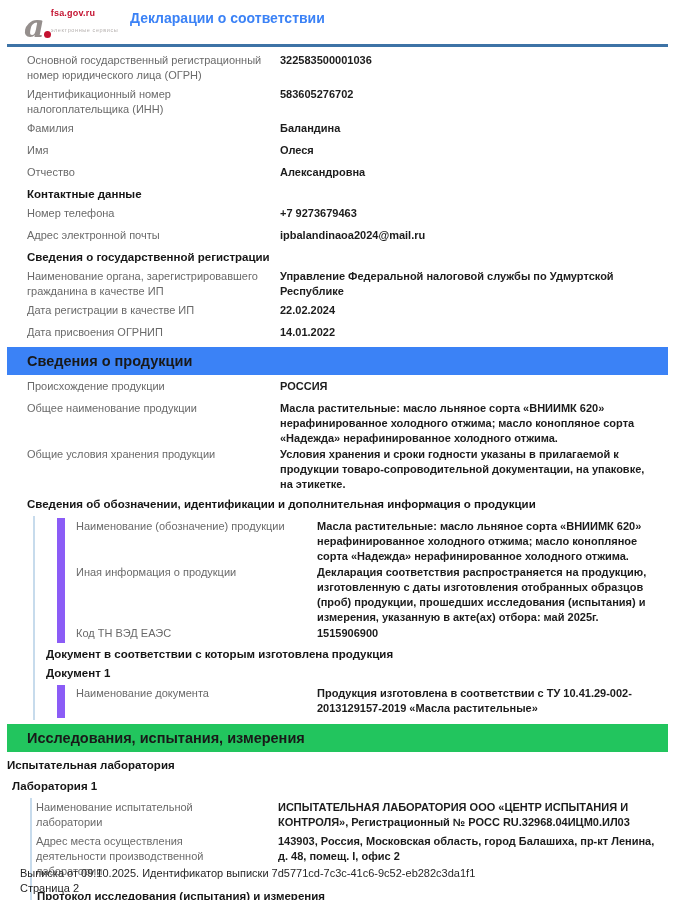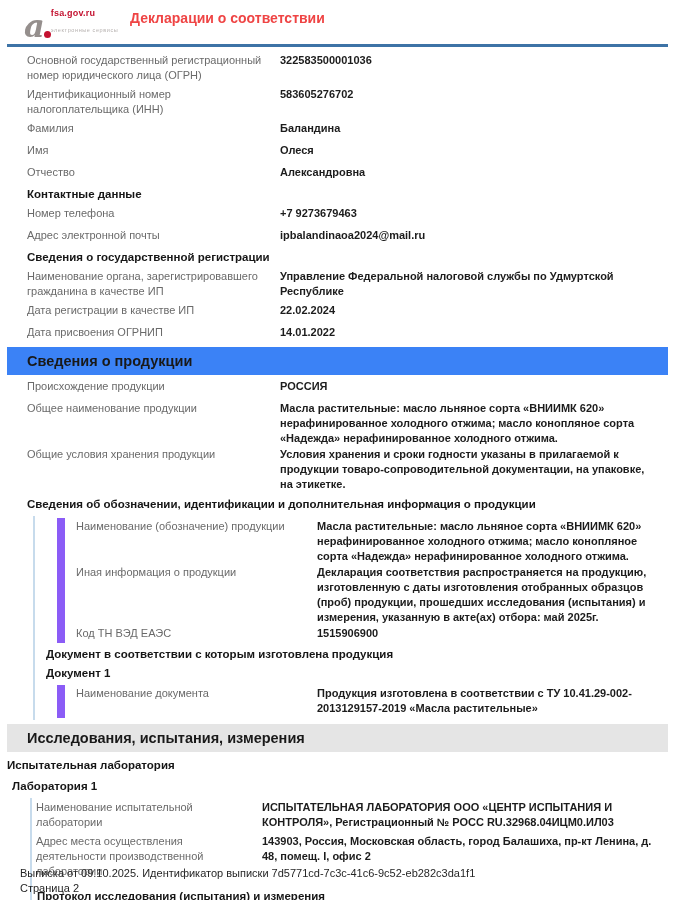--- a/index.html
+++ b/index.html
@@ -11,21 +11,21 @@
   
   .logo { position:absolute; top:6px; left:24px; display:flex; align-items:flex-end; }
   .glyph-wrap { position:relative; }
   .logo-glyph { font-family:"DejaVu Serif", serif; font-style:italic; font-weight:bold;
     font-size:32px; line-height:30px; color:#958f8d; display:block; }
   .logo-dot { position:absolute; right:-6px; bottom:3px; width:7px; height:7px;
     border-radius:50%; }
   .logo-texts { margin-left:6px; padding-bottom:3px; }
   .logo-domain { font-size:9px; font-weight:bold; letter-spacing:0.2px; }
   .logo-sub { font-size:5.5px; color:#b7b2b0; letter-spacing:0.6px; margin-top:2px; }
-  .page-title { position:absolute; top:11px; left:130px; font-size:14px; font-weight:bold; color:#ef4444; }
+  .page-title { position:absolute; top:11px; left:130px; font-size:14px; font-weight:bold; color:#3b82f6; }
   .accent-rule { position:absolute; top:44px; left:7px; right:7px; height:3px; }
 
   
   .content { position:absolute; top:53px; left:0; right:0; }
 
   .row { display:flex; align-items:flex-start; padding-left:27px; padding-right:28px; margin-bottom:7px; }
   .row .lbl { flex:0 0 253px; padding-right:12px; box-sizing:border-box; color:#6a6a6a; }
   .row .val { flex:1; font-weight:bold; color:#1c1c1c; }
   .row.tight4 { margin-bottom:4px; }
   .row.tight1 { margin-bottom:1px; }
@@ -40,21 +40,21 @@
   
   .block-outer { margin:0 15px 0 33px; border-left:2px solid #c7dbec; padding:2px 0 2px 0; }
   .block-inner { border-left:8px solid #8b5cf6; margin-left:22px; padding:1px 0 1px 11px; }
   .block-inner .row { padding-left:0; padding-right:0; margin-bottom:1px; }
   .block-inner .row .lbl { flex:0 0 241px; }
   .doc-head { padding-left:11px; margin:4px 0; font-weight:bold; font-size:11.5px; color:#161616; }
 
   .lab-head { padding-left:7px; margin:6px 0; font-weight:bold; font-size:11.5px; color:#161616; }
   .lab1-head { padding-left:12px; margin:0 0 4px 0; font-weight:bold; font-size:11.5px; color:#161616; }
   .lab-block { margin:0 15px 0 30px; border-left:2px solid #c7dbec; padding:2px 0 2px 4px; }
-  .lab-block .row { padding-left:0; padding-right:0; margin-bottom:4px; }
+  .lab-block .row { padding-left:0; padding-right:0; margin-bottom:4px;gap:16px; }
   .lab-block .row .lbl { flex:0 0 226px; }
   .protocol-head { margin:10px 0 0 1px; font-weight:bold; font-size:11.5px; color:#161616; }
 
   .footer { position:absolute; left:20px; right:20px; bottom:4px; display:flex;
     justify-content:space-between; font-size:11px; color:#262626;flex-direction:column; }
 </style>
 </head>
 <body>
 
 <div class="page">
@@ -158,21 +158,21 @@
       <div class="doc-head">Документ 1</div>
 
       <div class="block-inner">
         <div class="row">
           <div class="lbl">Наименование документа</div>
           <div class="val">Продукция изготовлена в соответствии с ТУ 10.41.29-002-2013129157-2019 «Масла растительные»</div>
         </div>
       </div>
     </div>
 
-    <div class="band second" style="background: #e5e5e5;">Исследования, испытания, измерения</div>
+    <div class="band second" style="background: #22c55e;">Исследования, испытания, измерения</div>
 
     <div class="lab-head">Испытательная лаборатория</div>
     <div class="lab1-head">Лаборатория 1</div>
 
     <div class="lab-block">
       <div class="row">
         <div class="lbl">Наименование испытательной лаборатории</div>
         <div class="val">ИСПЫТАТЕЛЬНАЯ ЛАБОРАТОРИЯ ООО «ЦЕНТР ИСПЫТАНИЯ И КОНТРОЛЯ», Регистрационный № РОСС RU.32968.04ИЦМ0.ИЛ03</div>
       </div>
       <div class="row">

